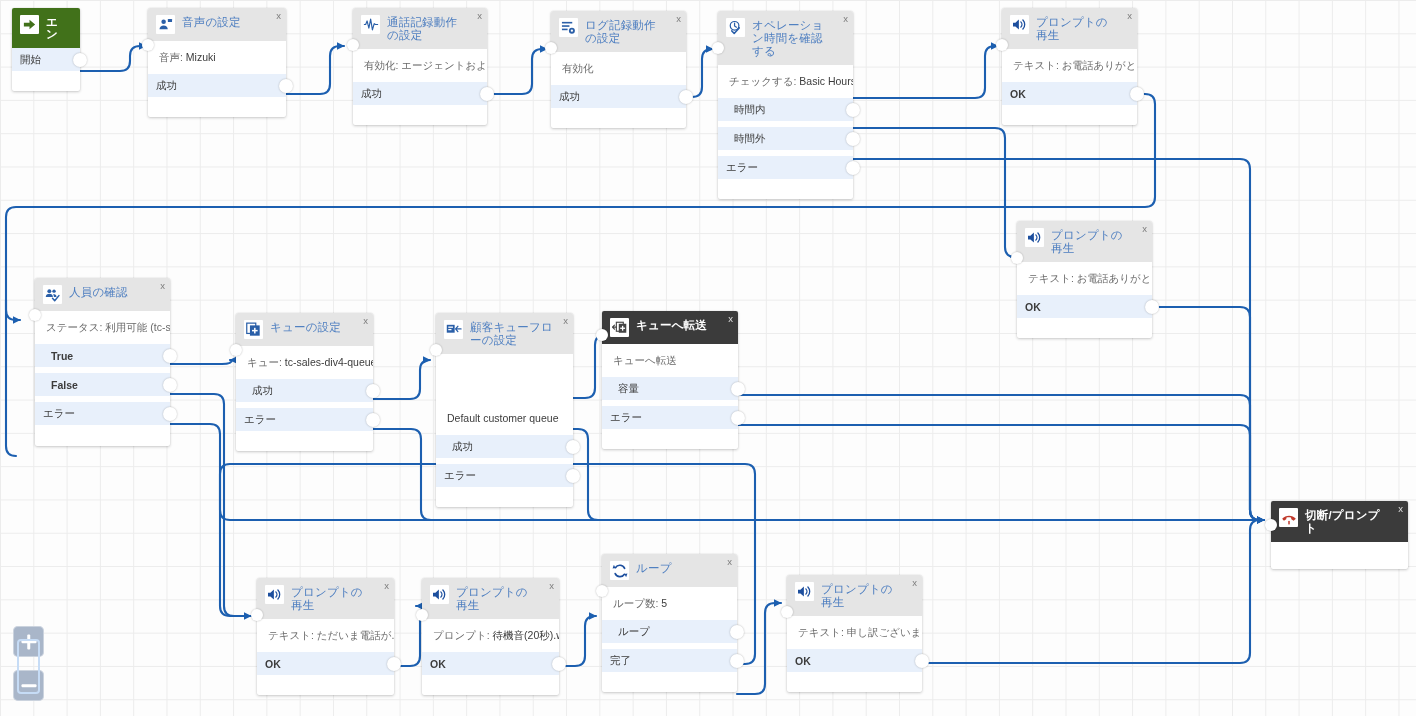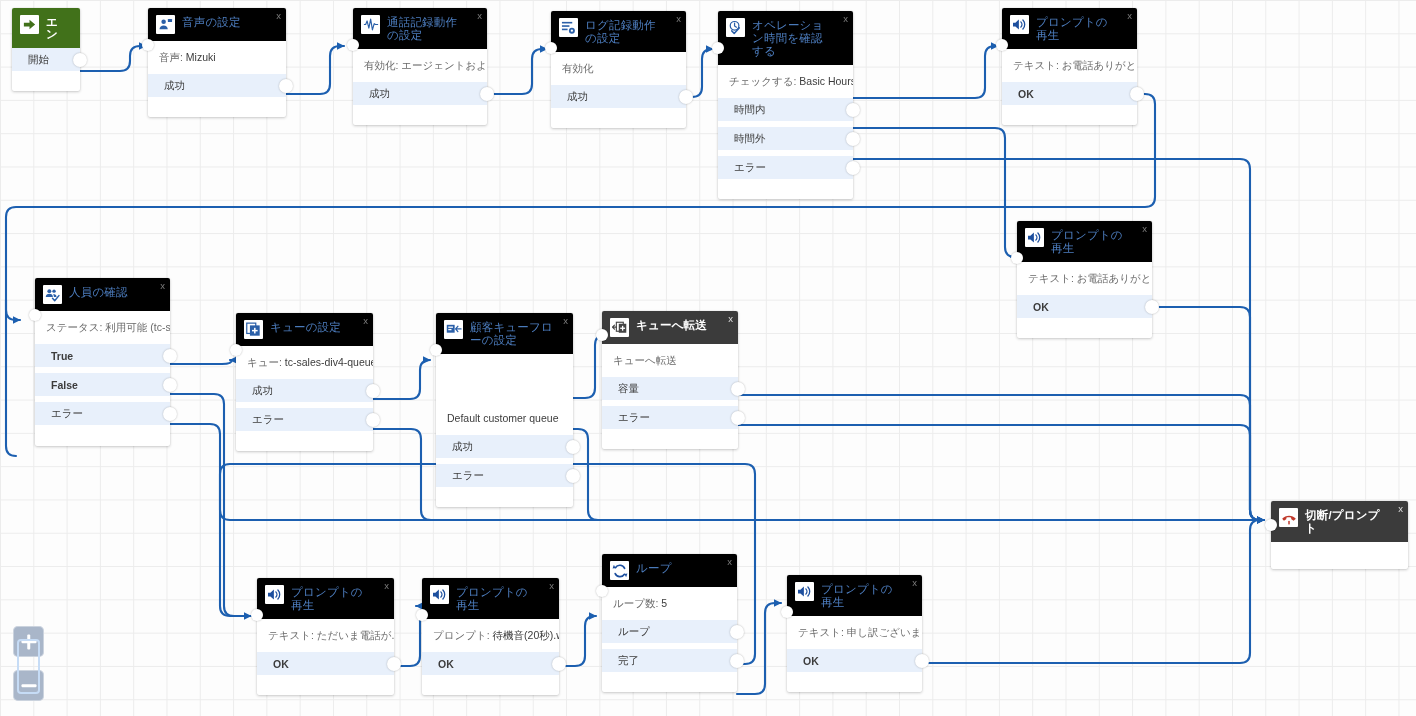--- a/index.html
+++ b/index.html
@@ -22,21 +22,21 @@
 
   .node {
     position:absolute;
     background:#ffffff;
     border-radius:2px;
     box-shadow: 0 1px 3px rgba(0,0,0,.20), 0 0 0 0.5px rgba(0,0,0,.04);
     overflow:visible;
   }
   .nhead {
     display:flex; align-items:flex-start; gap:7px;
-    background:#000000;
+    background:#e5e5e5;
     padding:7px 8px 7px 8px;
     min-height:31px;
     position:relative;
     border-radius:2px 2px 0 0;
   }
   .nhead.dark { background:#3b3b3b; }
   .nhead.green { background:#41711a; }
   .nicon {
     width:19px; height:19px; flex:none;
     background:#ffffff; border-radius:1px;
@@ -67,21 +67,21 @@
   .ports { padding:0 0 8px 0; }
   .port {
     position:relative;
     background:#e8f0fb;
     margin:0 0 6px 0;
     height:23px;
     display:flex; align-items:center;
     padding-left:16px;
     font-size:10.5px; color:#3c3c3c;
   }
-  .port:last-child { margin-bottom:12px; }
+  .port:last-child { margin-bottom:12px;padding-left:8px; }
   .port .dot {
     position:absolute; right:-7px; top:50%; transform:translateY(-50%);
     width:14px; height:14px; border-radius:50%;
     background:#ffffff; box-shadow:0 0 2px rgba(0,0,0,.28);
   }
   .port.bold { font-weight:bold; }
   .inport {
     position:absolute; left:-6px; top:50%; transform:translateY(-50%);
     width:12px; height:12px; border-radius:50%;
     background:#ffffff; box-shadow:0 0 2px rgba(0,0,0,.28);

